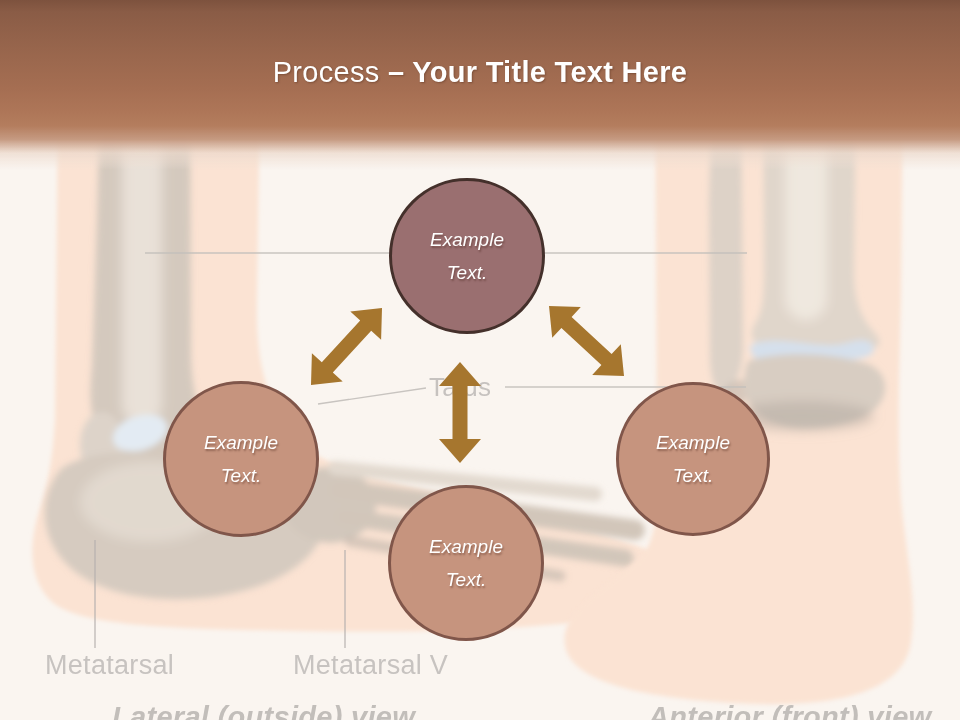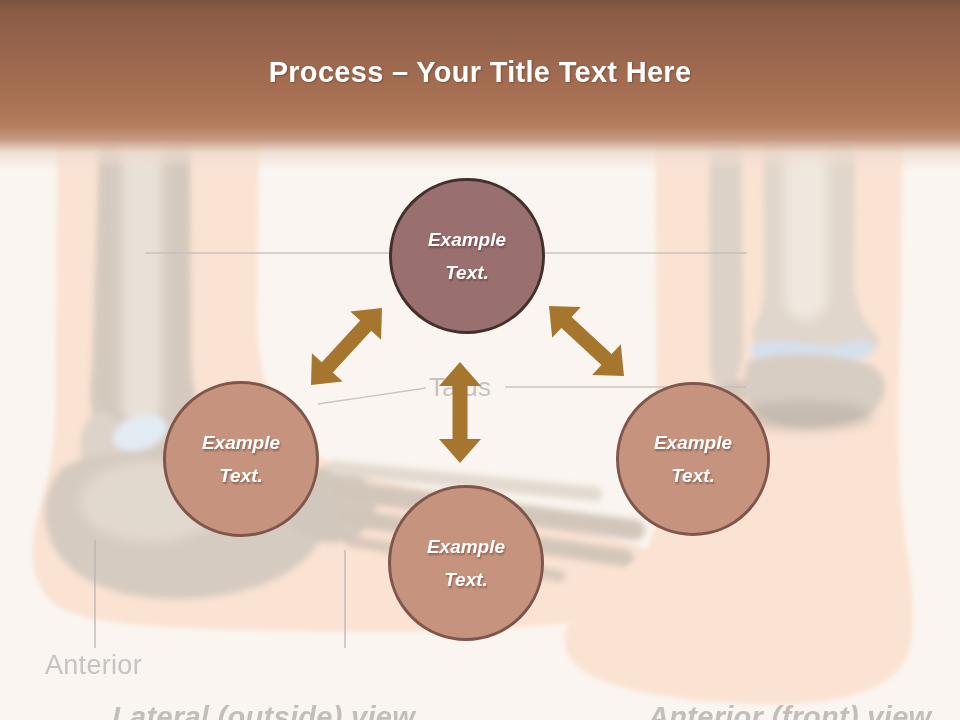--- a/index.html
+++ b/index.html
@@ -28,21 +28,21 @@
         rgba(255,255,255,0.85) 84%,
         rgba(255,255,255,0.4) 92%,
         rgba(255,255,255,0) 100%);
   }
   .slide-title{
     position:absolute;left:0;top:56px;width:960px;text-align:center;
     color:#ffffff;font-size:29px;letter-spacing:0.3px;
     text-shadow:1px 1px 2px rgba(60,30,15,0.35);
     white-space:pre;
   }
-  .slide-title .t-bold{font-weight:bold;}
+  .slide-title .t-bold{font-weight:normal;}
   .slide-title .t-rest{font-weight:bold;}
 
   
   .anat-label{
     position:absolute;color:#c7c3c0;font-size:27px;line-height:1;
     letter-spacing:0.3px;white-space:nowrap;
   }
   .label-talus{left:429px;top:374px;font-size:26px;color:#c6c2bf;}
   .label-calcaneus{left:45px;top:652px;}
   .label-metatarsal{left:293px;top:652px;}
@@ -54,21 +54,21 @@
   .label-anterior{left:648px;top:703px;}
 
   
   .arrows-svg{position:absolute;left:0;top:0;width:960px;height:720px;pointer-events:none;}
   .arrows-svg polygon{fill:#a6762e;}
 
   
   .proc-circle{
     position:absolute;border-radius:50%;box-sizing:border-box;
     display:flex;flex-direction:column;align-items:center;justify-content:center;
-    color:#ffffff;font-weight:bold;font-style:italic;font-size:19px;
+    color:#ffffff;font-weight:normal;font-style:italic;font-size:19px;
     line-height:1.75;text-align:center;
     text-shadow:1px 1.5px 2px rgba(60,25,15,0.40);
   }
   .circle-top{
     left:389px;top:178px;width:156px;height:156px;
     background:#9a6f70;border:3px solid #44302b;
   }
   .circle-tan{background:#c6947e;border:3px solid #80564a;}
   .circle-left{left:163px;top:381px;width:156px;height:156px;}
   .circle-right{left:616px;top:382px;width:154px;height:154px;}
@@ -128,21 +128,22 @@
       <line x1="318" y1="404" x2="426" y2="388"></line>
       <line x1="95" y1="540" x2="95" y2="648" stroke="#b5b1ad"></line>
       <line x1="345" y1="550" x2="345" y2="648" stroke="#b5b1ad"></line>
     </g>
   </svg>
 
   <div class="header-band"></div>
   <div class="slide-title"><span class="t-bold">Process</span><span class="t-rest"> – Your Title Text Here</span></div>
 
   <div class="anat-label label-talus">Talus</div>
-  <div class="anat-label label-calcaneus">Anterior</div>
+  <div class="anat-label label-calcaneus">Metatarsal</div>
+  <div class="anat-label label-metatarsal">Metatarsal V</div>
   <div class="view-label label-lateral">Lateral (outside) view</div>
   <div class="view-label label-anterior">Anterior (front) view</div>
 
   <svg class="arrows-svg" viewBox="0 0 960 720">
     <polygon points="382,308 381.1,339.8 371.2,330.7 332.8,372.5 342.7,381.6 311,385 311.9,353.2 321.8,362.3 360.2,320.5 350.3,311.4"></polygon>
     <polygon points="460,362 481,386 467.5,386 467.5,439 481,439 460,463 439,439 452.5,439 452.5,386 439,386"></polygon>
     <polygon points="624,376 592.2,375 601.4,365.1 561.4,327.9 552.2,337.7 549,306 580.8,307 571.6,316.9 611.6,354.1 620.8,344.3"></polygon>
   </svg>
 
   <div class="proc-circle circle-top">

